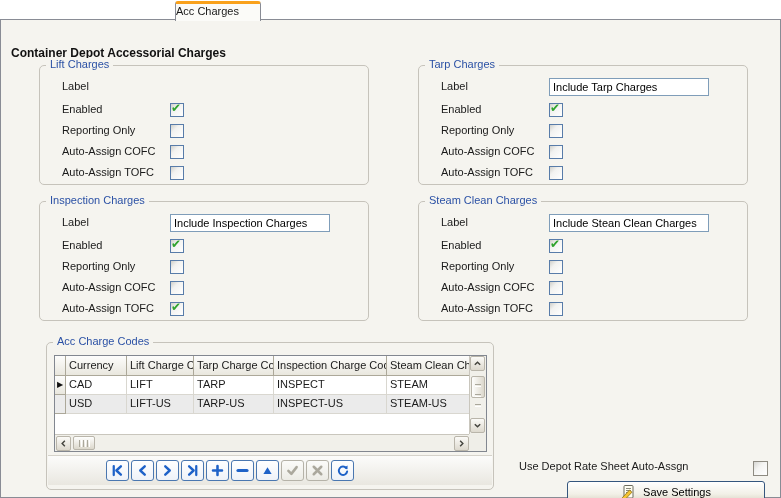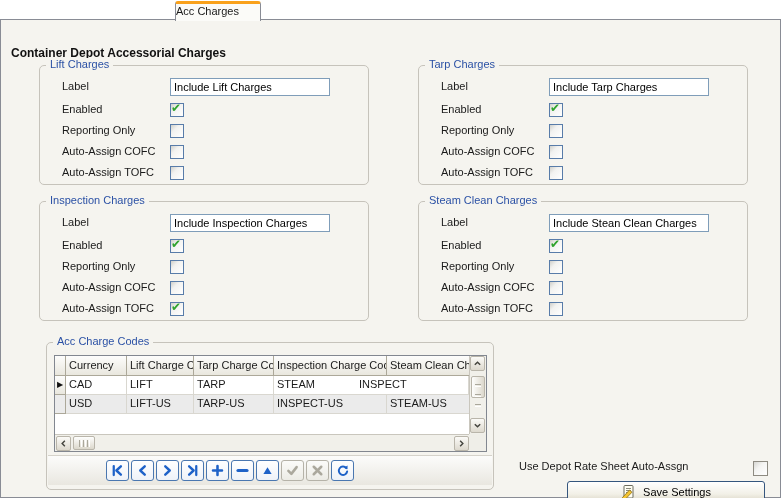--- a/index.html
+++ b/index.html
@@ -102,21 +102,20 @@
     </div>
   </div>
 
   <div class="page">
     <div class="page-title">Container Depot Accessorial Charges</div>
 
     <div class="group g-lift">
       <span class="legend">Lift Charges</span>
       <div class="frow r0">
           <span class="flabel">Label</span>
-        <input class="tinput" type="text" value="Include Lift Charges" style="">
         </div>
       <div class="frow r1">
           <span class="flabel">Enabled</span>
         <span class="xp-check checked"></span>
         </div>
       <div class="frow r2">
           <span class="flabel">Reporting Only</span>
         <span class="xp-check"></span>
         </div>
       <div class="frow r3">
@@ -212,22 +211,22 @@
             <div class="gcell hcell c1">Lift Charge Co</div>
             <div class="gcell hcell c2">Tarp Charge Co</div>
             <div class="gcell hcell c3">Inspection Charge Cod</div>
             <div class="gcell hcell c4">Steam Clean Char</div>
           </div>
           <div class="grow">
             <div class="gcell ind"><span class="arrow">▶</span></div>
             <div class="gcell c0">CAD</div>
             <div class="gcell c1">LIFT</div>
             <div class="gcell c2">TARP</div>
+            <div class="gcell c3">INSPECT</div>
             <div class="gcell c4">STEAM</div>
-            <div class="gcell c3">INSPECT</div>
           </div>
           <div class="grow row-alt">
             <div class="gcell ind"></div>
             <div class="gcell c0">USD</div>
             <div class="gcell c1">LIFT-US</div>
             <div class="gcell c2">TARP-US</div>
             <div class="gcell c3">INSPECT-US</div>
             <div class="gcell c4">STEAM-US</div>
           </div>
         </div>

